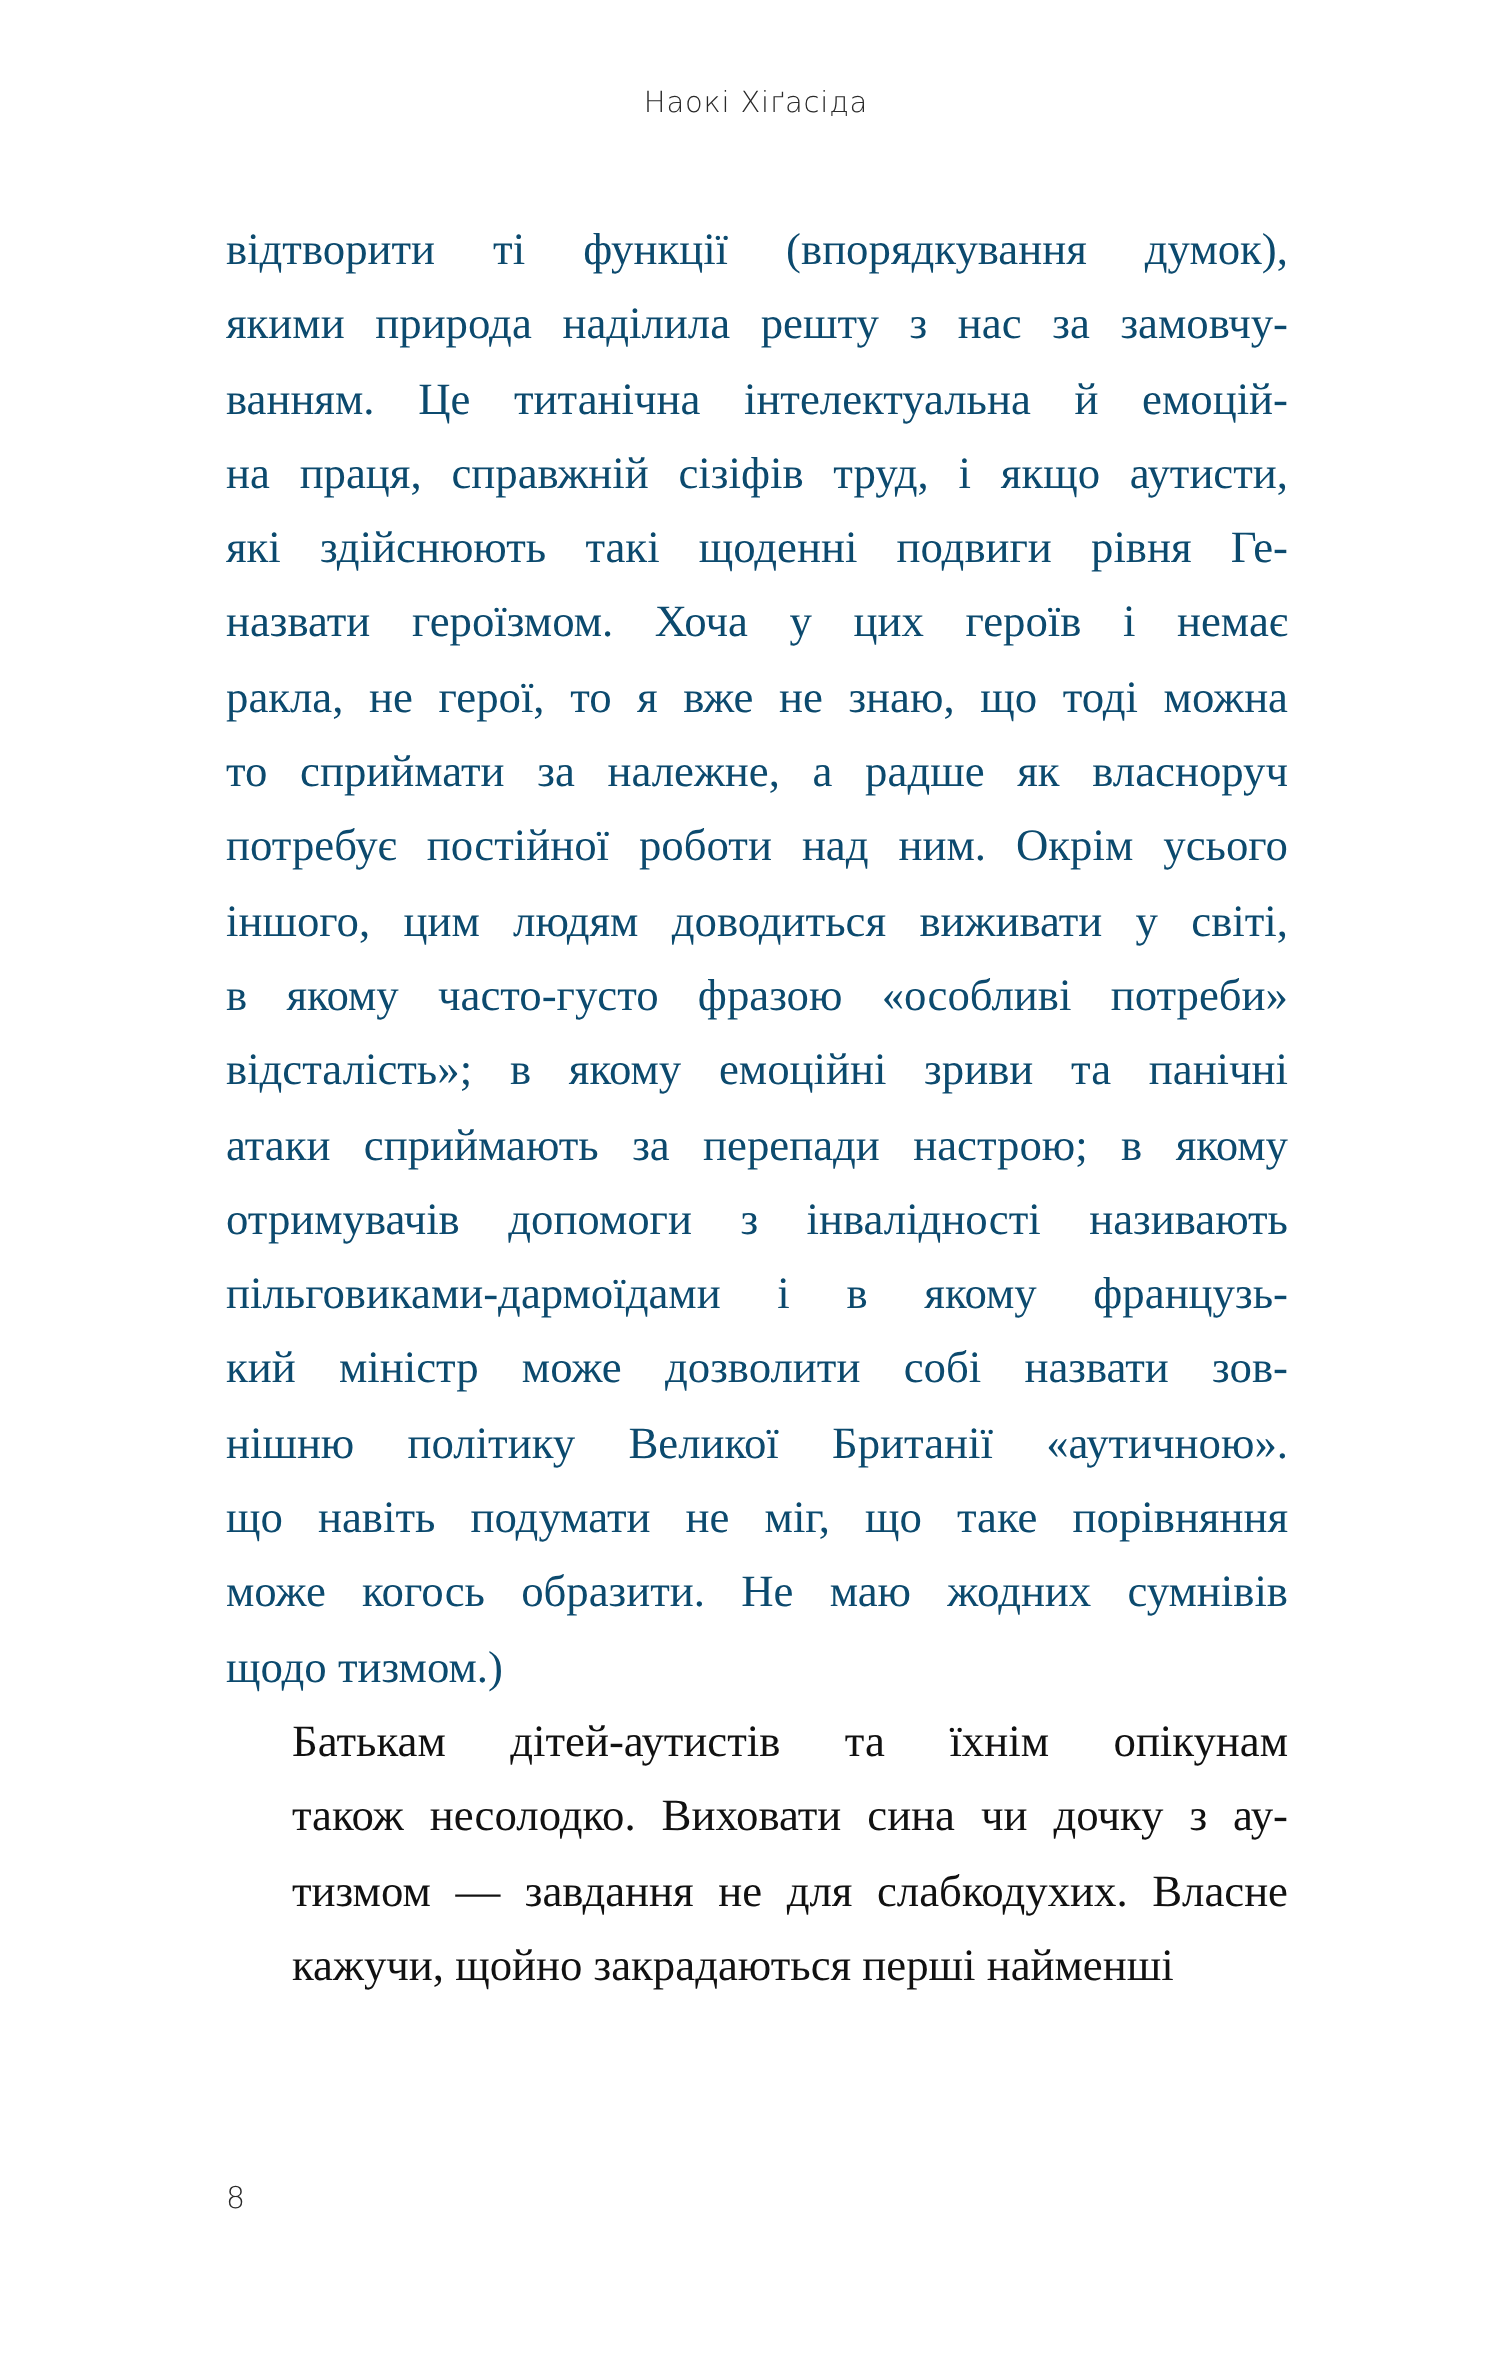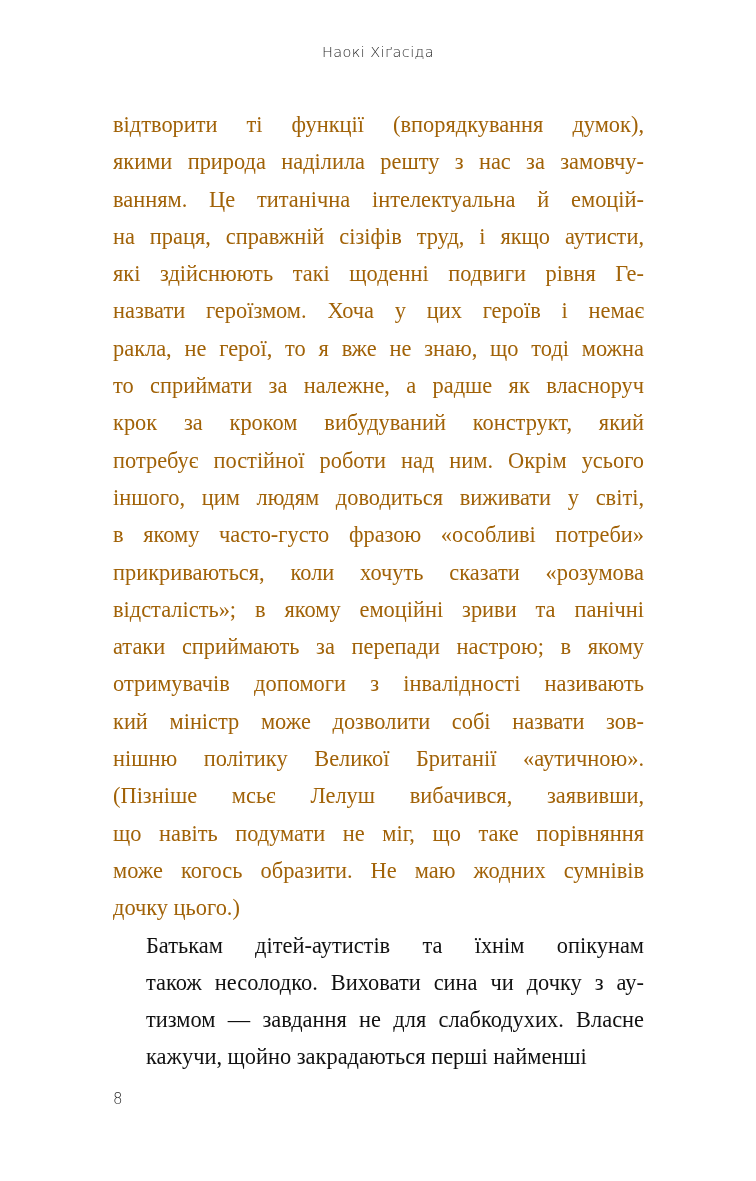--- a/index.html
+++ b/index.html
@@ -84,43 +84,41 @@
   }
 </style>
 </head>
 <body style="background: rgb(255, 255, 255);">
 
 <div class="page" style="background: rgb(255, 255, 255);">
 
   <div class="running-head">Наокі Хіґасіда</div>
 
   <div class="textblock">
-      <p class="para" style="color: #a16207;">
+      <p class="para" style="color: #0c4a6e;">
         <span class="line">відтворити ті функції (впорядкування думок),</span>
         <span class="line">якими природа наділила решту з нас за замовчу-</span>
         <span class="line">ванням. Це титанічна інтелектуальна й емоцій-</span>
         <span class="line">на праця, справжній сізіфів труд, і якщо аутисти,</span>
         <span class="line">які здійснюють такі щоденні подвиги рівня Ге-</span>
         <span class="line">назвати героїзмом. Хоча у цих героїв і немає</span>
         <span class="line">ракла, не герої, то я вже не знаю, що тоді можна</span>
         <span class="line">то сприймати за належне, а радше як власноруч</span>
-        <span class="line">крок за кроком вибудуваний конструкт, який</span>
         <span class="line">потребує постійної роботи над ним. Окрім усього</span>
         <span class="line">іншого, цим людям доводиться виживати у світі,</span>
         <span class="line">в якому часто-густо фразою «особливі потреби»</span>
-        <span class="line">прикриваються, коли хочуть сказати «розумова</span>
         <span class="line">відсталість»; в якому емоційні зриви та панічні</span>
         <span class="line">атаки сприймають за перепади настрою; в якому</span>
         <span class="line">отримувачів допомоги з інвалідності називають</span>
+        <span class="line">пільговиками-дармоїдами і в якому французь-</span>
         <span class="line">кий міністр може дозволити собі назвати зов-</span>
         <span class="line">нішню політику Великої Британії «аутичною».</span>
-        <span class="line">(Пізніше мсьє Лелуш вибачився, заявивши,</span>
         <span class="line">що навіть подумати не міг, що таке порівняння</span>
         <span class="line">може когось образити. Не маю жодних сумнівів</span>
-        <span class="line last">дочку цього.)</span>
+        <span class="line last">щодо тизмом.)</span>
       </p>
       <p class="para indent" style="color: rgb(17, 17, 17);">
         <span class="line indent">Батькам дітей-аутистів та їхнім опікунам</span>
         <span class="line">також несолодко. Виховати сина чи дочку з ау-</span>
         <span class="line">тизмом — завдання не для слабкодухих. Власне</span>
         <span class="line last">кажучи, щойно закрадаються перші найменші</span>
       </p>
     </div>
 
   <div class="folio">8</div>

